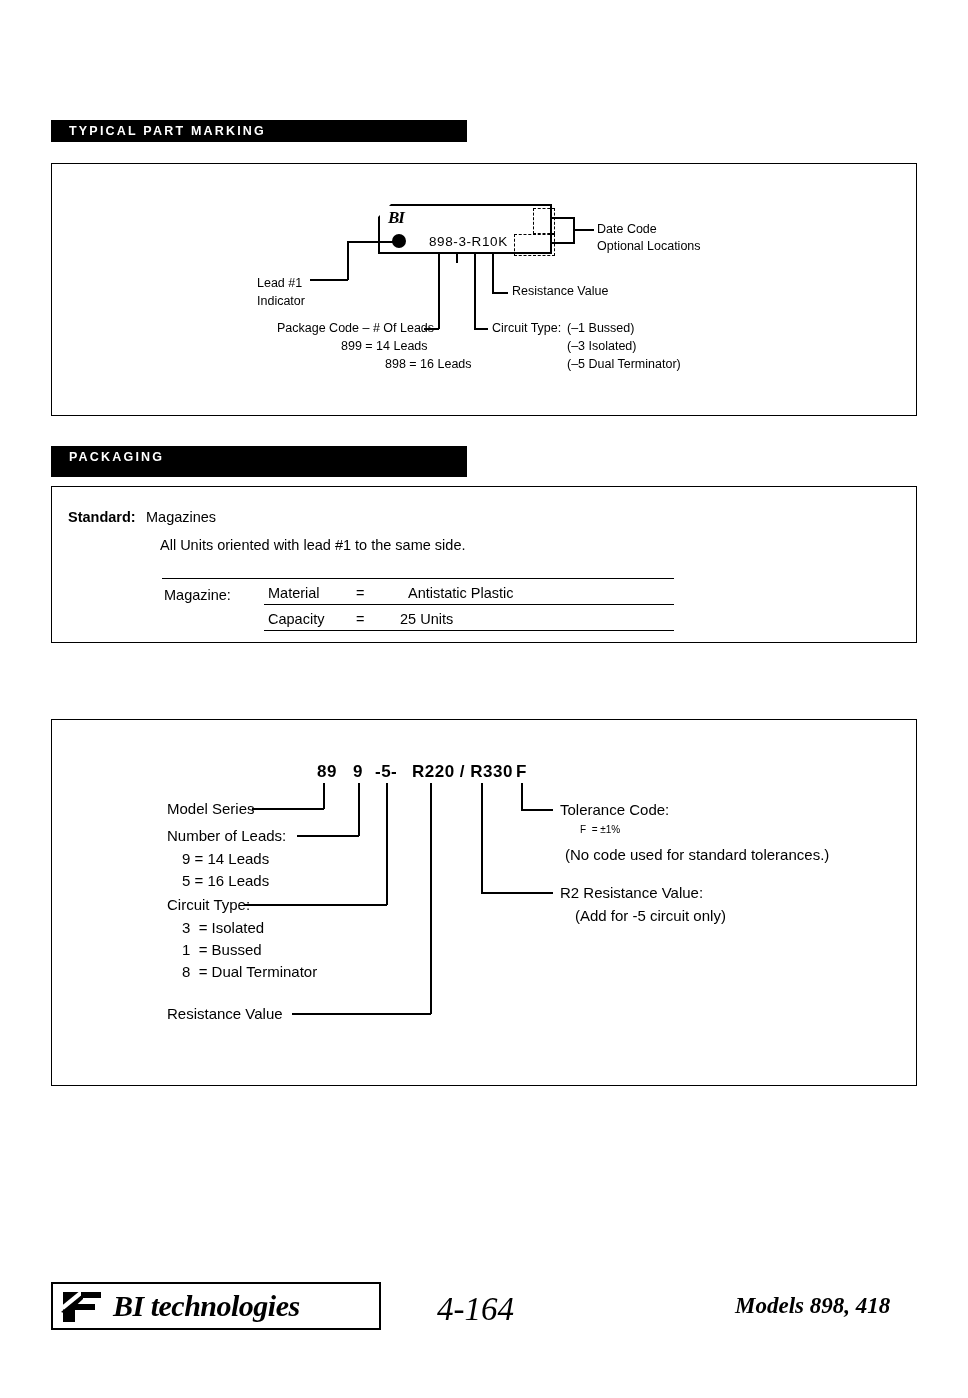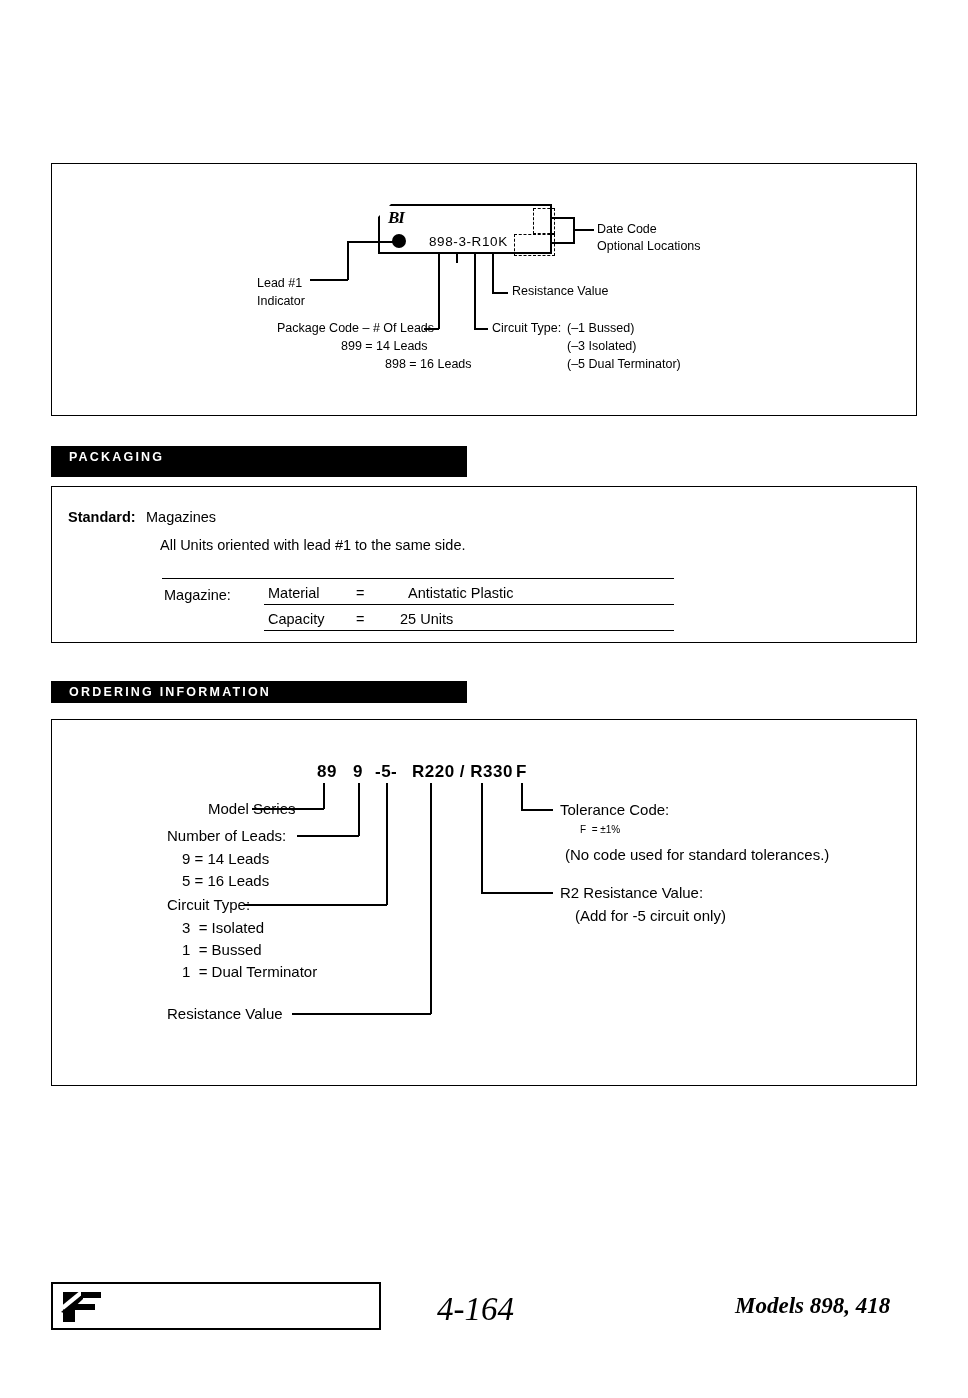--- a/index.html
+++ b/index.html
@@ -143,20 +143,23 @@
     font-weight: bold;
     font-style: italic;
     font-size: 23px;
   }
 </style>
 </head>
 <body>
 
 <div class="page">
 
+  <div class="sec-bar" style="left:51px; top:120px; width:416px; height:22px;">
+    <span>TYPICAL PART MARKING</span>
+  </div>
 
   <div class="box" style="left:51px; top:163px; width:866px; height:253px;">
 
     <div id="part-body" style="left:326px; top:40px; width:174px; height:50px;"></div>
     <div id="part-corner" style="left:326px; top:40px;"></div>
     <div id="part-notch" style="left:340px; top:70px;"></div>
     <div id="bi-logo-small" style="left:336px; top:44px;">BI</div>
     <div id="part-code" style="left:377px; top:70px;">898-3-R10K</div>
 
     <div class="dashbox" style="left:481px; top:44px; width:22px; height:26px;"></div>
@@ -216,48 +219,45 @@
 
     <div class="t" style="left:216px; top:98px; font-size:14.5px;">Material</div>
     <div class="t" style="left:304px; top:98px; font-size:14.5px;">=</div>
     <div class="t" style="left:348px; top:98px; font-size:14.5px;margin-left:8px;">Antistatic Plastic</div>
 
     <div class="t" style="left:216px; top:124px; font-size:14.5px;">Capacity</div>
     <div class="t" style="left:304px; top:124px; font-size:14.5px;">=</div>
     <div class="t" style="left:348px; top:124px; font-size:14.5px;">25 Units</div>
   </div>
 
-  <div class="sec-bar" style="left:51px; top:681px; width:416px; height:22px;">
-    <span>ORDERING INFORMATION</span>
-  </div>
 
   <div class="box" style="left:51px; top:719px; width:866px; height:367px;">
 
     <div id="order-code" style="left:265px; top:42px;">89</div>
     <div id="order-code" style="left:301px; top:42px;">9</div>
     <div id="order-code" style="left:323px; top:42px;">-5-</div>
     <div id="order-code" style="left:360px; top:42px;">R220 / R330</div>
     <div id="order-code" style="left:464px; top:42px;">F</div>
 
     <div class="vl" style="left:271px; top:63px; height:26px; width:1.5px;"></div>
     <div class="hl" style="left:200px; top:88px; width:72px; height:1.5px;"></div>
-    <div class="t" style="left:115px; top:80px; font-size:15px;margin-left:41px;">Model Series</div>
+    <div class="t" style="left:115px; top:80px; font-size:15px;">Model Series</div>
 
     <div class="vl" style="left:306px; top:63px; height:53px; width:1.5px;"></div>
     <div class="hl" style="left:245px; top:115px; width:62px; height:1.5px;"></div>
     <div class="t" style="left:115px; top:107px; font-size:15px;">Number of Leads:</div>
     <div class="t" style="left:130px; top:130px; font-size:15px;">9 = 14 Leads</div>
     <div class="t" style="left:130px; top:152px; font-size:15px;">5 = 16 Leads</div>
 
     <div class="vl" style="left:334px; top:63px; height:122px; width:1.5px;"></div>
     <div class="hl" style="left:192px; top:184px; width:143px; height:1.5px;"></div>
     <div class="t" style="left:115px; top:176px; font-size:15px;">Circuit Type:</div>
     <div class="t" style="left:130px; top:199px; font-size:15px;">3  = Isolated</div>
     <div class="t" style="left:130px; top:221px; font-size:15px;">1  = Bussed</div>
-    <div class="t" style="left:130px; top:243px; font-size:15px;">1  = Dual Terminator</div>
+    <div class="t" style="left:130px; top:243px; font-size:15px;">8  = Dual Terminator</div>
 
     <div class="vl" style="left:378px; top:63px; height:231px; width:1.5px;"></div>
     <div class="hl" style="left:240px; top:293px; width:139px; height:1.5px;"></div>
     <div class="t" style="left:115px; top:285px; font-size:15px;">Resistance Value</div>
 
     <div class="vl" style="left:469px; top:63px; height:27px; width:1.5px;"></div>
     <div class="hl" style="left:469px; top:89px; width:32px; height:1.5px;"></div>
     <div class="t" style="left:508px; top:81px; font-size:15px;">Tolerance Code:</div>
     <div class="t" style="left:528px; top:104px; font-size:10px;">F  = ±1%</div>
     <div class="t" style="left:513px; top:126px; font-size:15px;">(No code used for standard tolerances.)</div>
@@ -269,19 +269,20 @@
   </div>
 
   <div id="footer-logo-box" style="left:51px; top:1282px; width:330px; height:48px;">
     <div id="footer-mark">
       <svg width="46" height="40" viewBox="0 0 46 40">
         <polygon points="4,6 42,6 42,12 16,12 16,18 36,18 36,24 16,24 16,36 4,36" fill="#000000"></polygon>
         <polygon points="0,22 22,4 22,10 6,24" fill="#ffffff"></polygon>
         <polygon points="2,26 24,8 24,13 8,28" fill="#000000"></polygon>
       </svg>
     </div>
+    <div id="footer-brand">BI technologies</div>
   </div>
 
   <div id="footer-page" style="left:437px; top:1291px;">4-164</div>
 
   <div id="footer-models" style="left:735px; top:1293px;">Models 898, 418</div>
 
 </div>
 
 </body></html>

